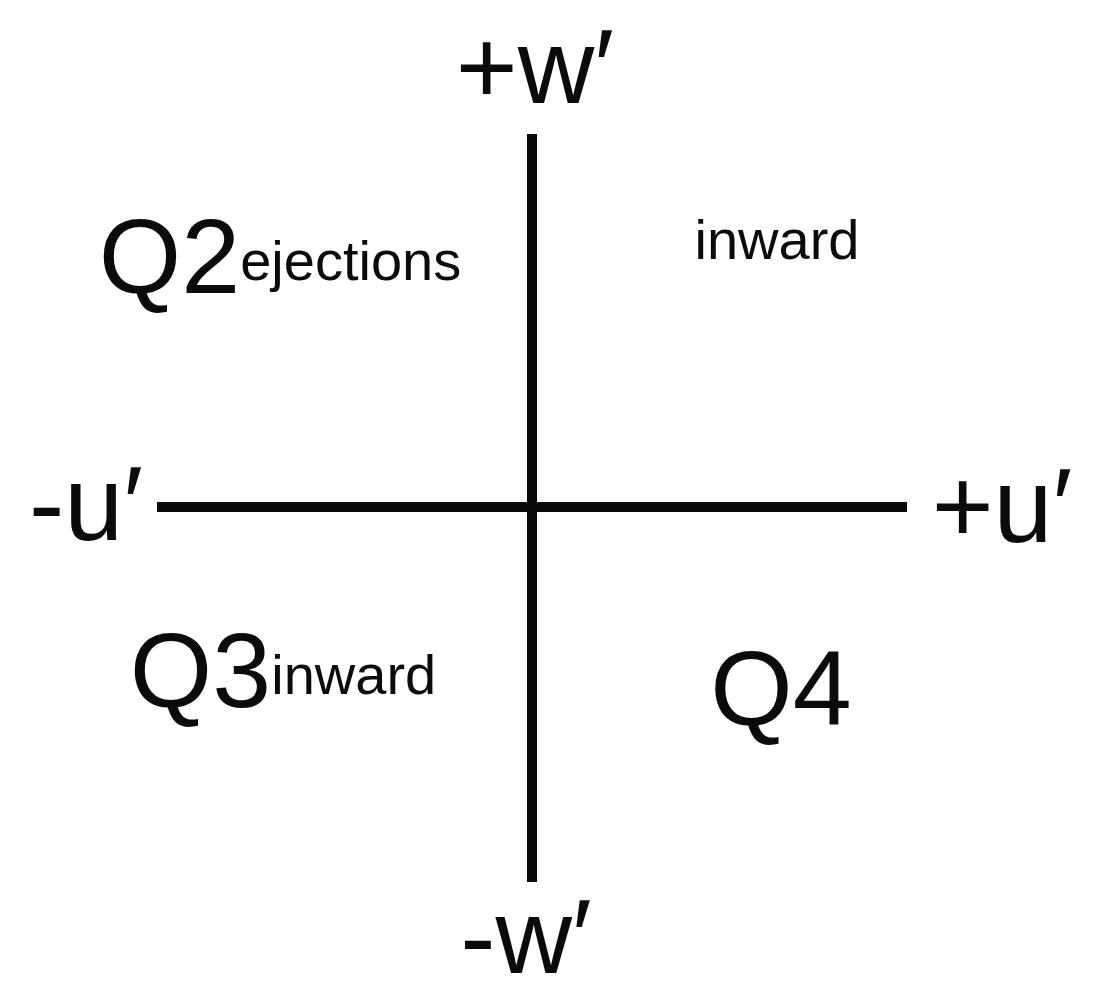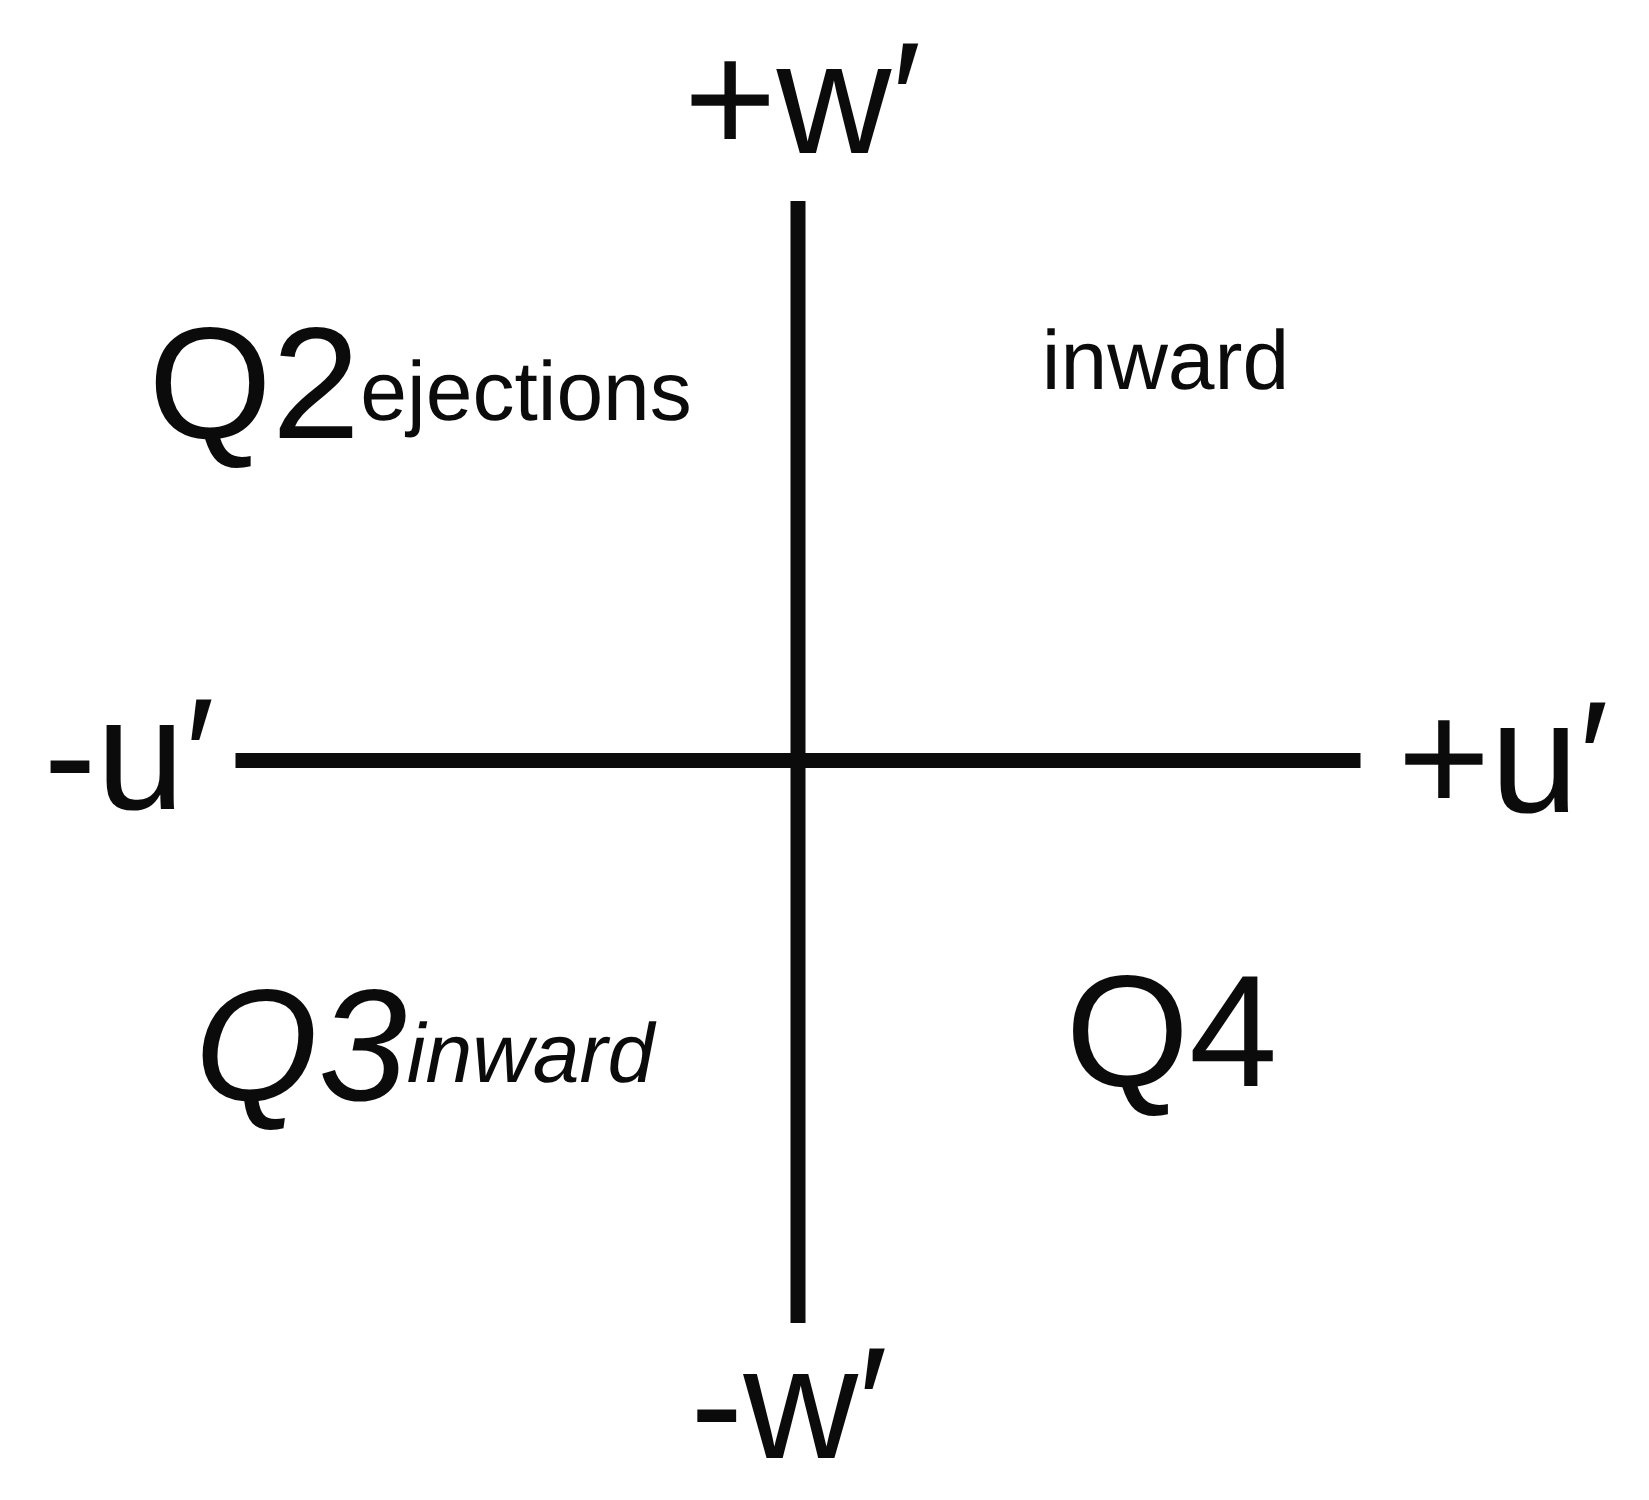--- a/index.html
+++ b/index.html
@@ -48,21 +48,21 @@
     position: absolute;
     transform: translateX(-50%);
     display: flex;
     flex-direction: row;
     align-items: center;
     text-align: left;
     white-space: nowrap;
   }
   .quadrant.q1 { left: 777px; top: 203px; }
   .quadrant.q2 { left: 280px; top: 203px; }
-  .quadrant.q3 { left: 283px; top: 644px; font-style: italic; }
+  .quadrant.q3 { left: 283px; top: 617px; }
   .quadrant.q4 { left: 781px; top: 635px; }
   .q-id {
     font-size: 106px;
     line-height: 1;
     color: #0b0b0b;
   }
   .q-word {
     font-size: 56px;
     line-height: 1;
     margin-top: 9px;

